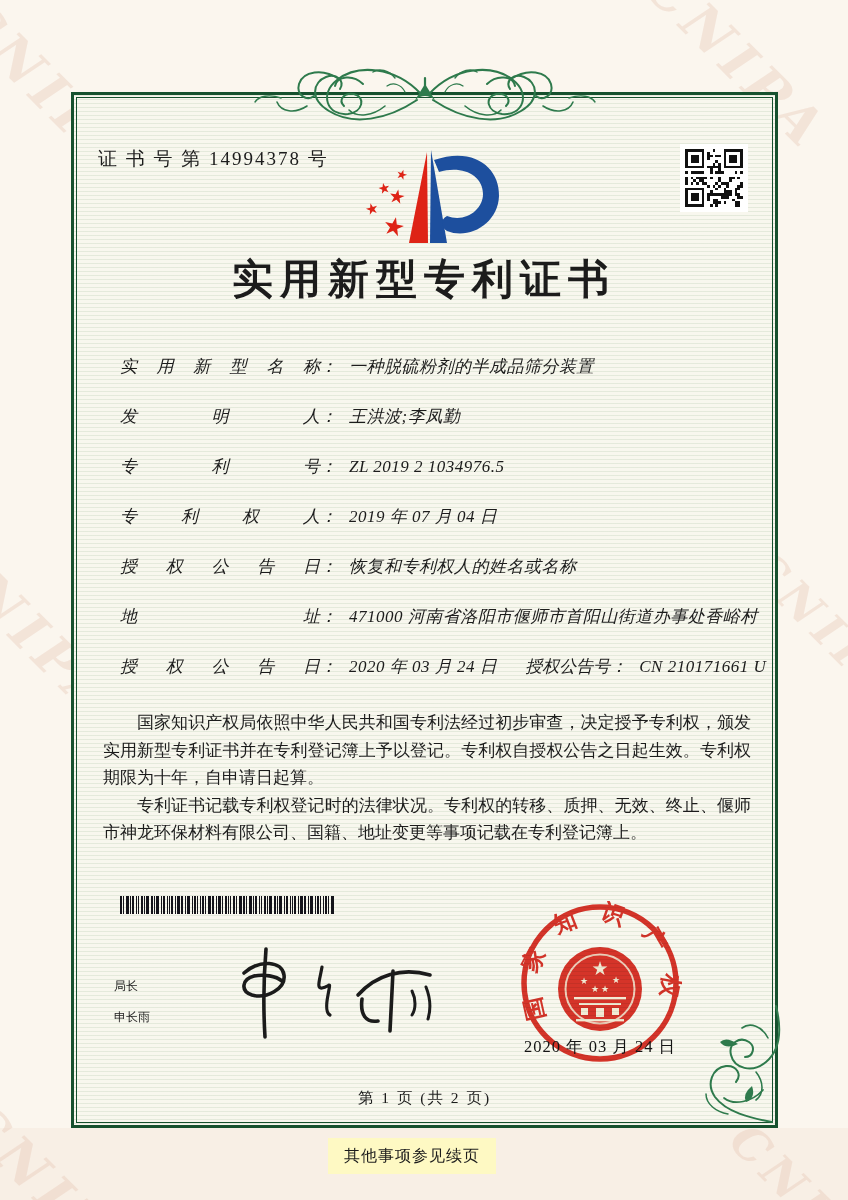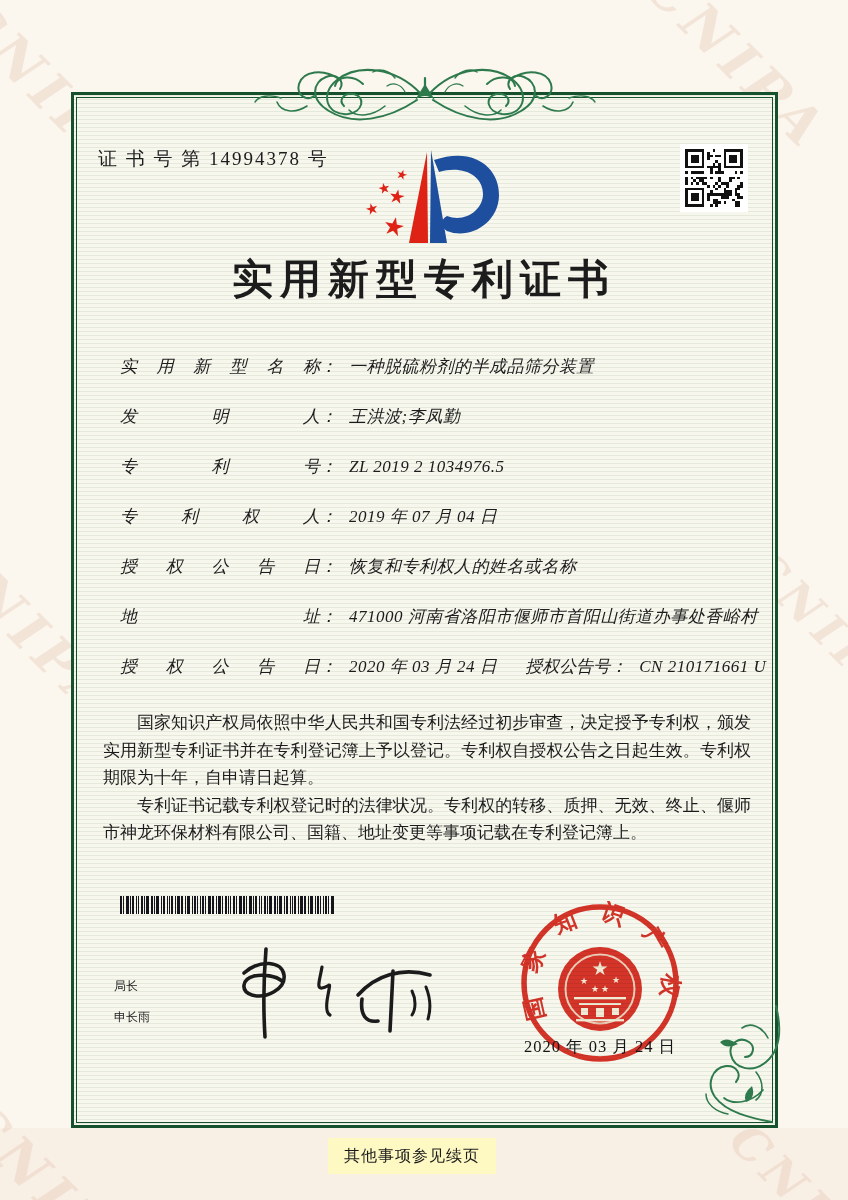--- a/index.html
+++ b/index.html
@@ -379,17 +379,18 @@
         <rect x="61" y="102" width="42" height="2"></rect>
         <rect x="63" y="107" width="7" height="7"></rect>
         <rect x="78" y="107" width="8" height="9"></rect>
         <rect x="94" y="107" width="7" height="7"></rect>
         <rect x="58" y="118" width="48" height="2.4"></rect>
       </g>
     </g>
   </svg>
   <div class="seal-date">2020 年 03 月 24 日</div>
 
+  <div class="page-footer">第 1 页 (共 2 页)</div>
   <div class="cont-note-box">
     <span class="cont-note">其他事项参见续页</span>
   </div>
 
 </div>
 
 </body></html>

